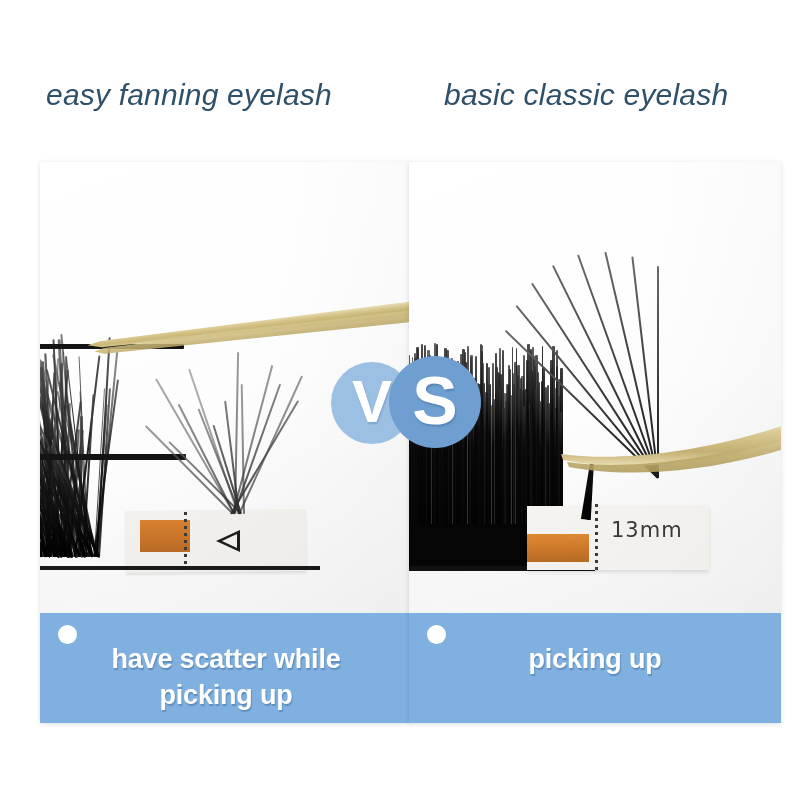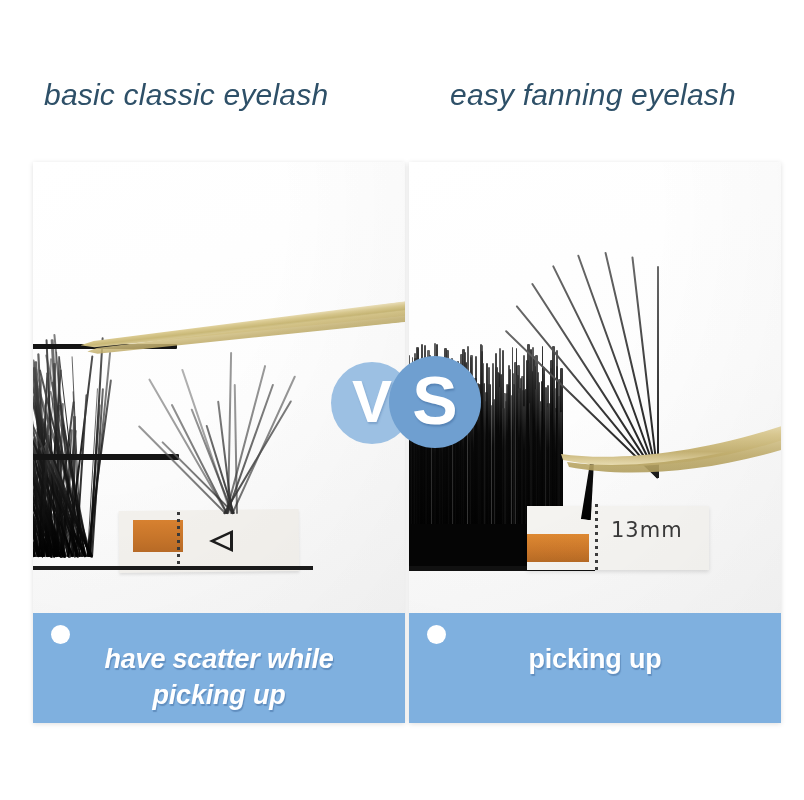--- a/index.html
+++ b/index.html
@@ -48,21 +48,21 @@
   }
   .panel {
     position: absolute;
     top: 0;
     width: 372px;
     height: 561px;
     background: #ffffff;
     box-shadow: 0 1px 5px rgba(0,0,0,0.13);
     overflow: hidden;
   }
-  .panel.left  { left: 9px; font-style: italic; }
+  .panel.left  { left: 16px; }
   .panel.right { left: 385px; }
 
   .photo {
     position: absolute;
     top: 0; left: 0;
     width: 372px;
     height: 451px;
     overflow: hidden;
     background: linear-gradient(160deg,#ffffff 0%,#fdfdfd 55%,#f7f7f7 100%);
   }
@@ -323,22 +323,22 @@
     font-size: 68px;
     padding-bottom: 4px;
     box-sizing: border-box;
     text-shadow: 1px 2px 2px rgba(50,90,140,0.4);
   }
 </style>
 </head>
 <body>
 
 <div class="headings">
+  <div class="heading right">easy  fanning  eyelash</div>
   <div class="heading left">basic  classic  eyelash</div>
-  <div class="heading right">easy  fanning  eyelash</div>
 </div>
 
 <div class="panels">
 
   <div class="panel left">
     <div class="photo">
 
       <div class="lash-strip-left">
         <div class="scatter" id="scatter-left">
             <i style="left: 30.4px; height: 180.6px; transform: rotate(-22.1deg); opacity: 0.66; width: 1.9px;"></i>

